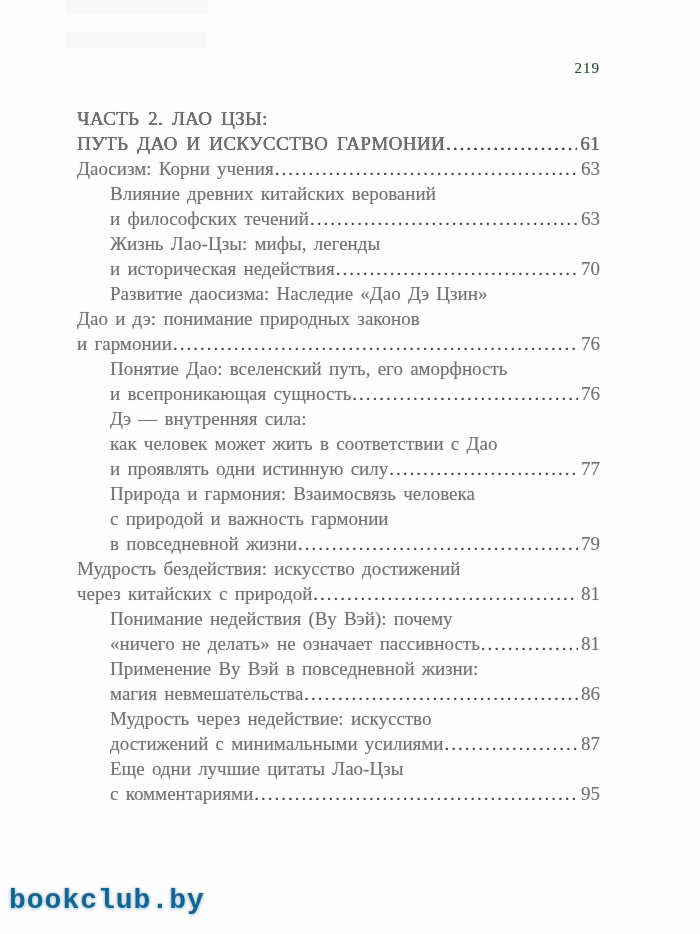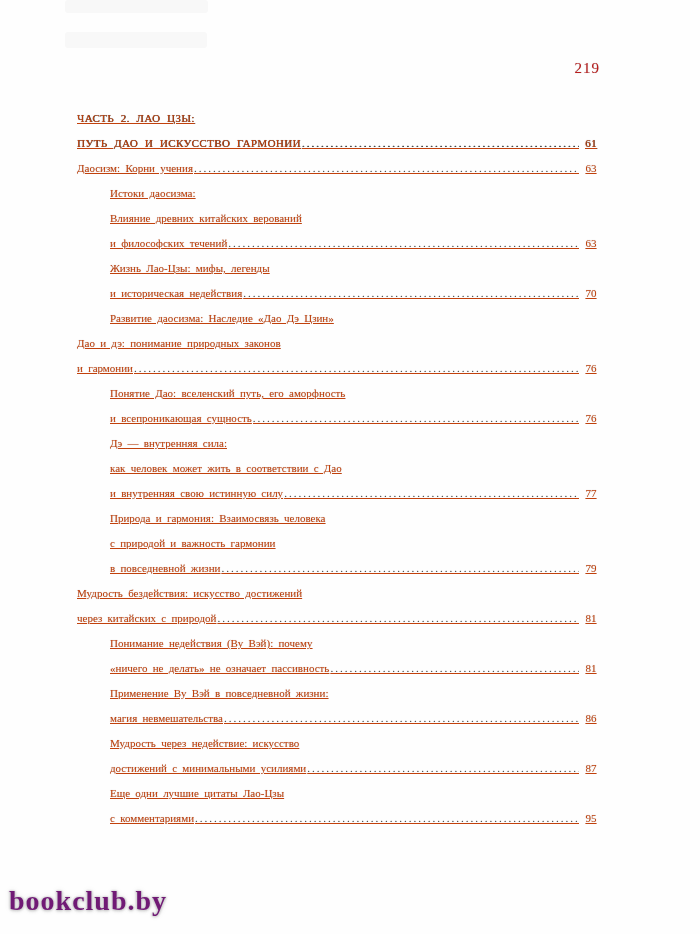--- a/index.html
+++ b/index.html
@@ -9,47 +9,46 @@
     font-family:"Liberation Serif","DejaVu Serif",serif;
   }
   .faint-bar{
     position:absolute;background:#f8f8f8;border-radius:3px;
   }
   .bar1{left:65px;top:0;width:143px;height:13px;}
   .bar2{left:65px;top:32px;width:142px;height:16px;}
   .folio{
     position:absolute;top:60px;left:77px;width:523px;
     text-align:right;font-size:15px;letter-spacing:1px;
-    color:#b91c1c;text-shadow:0 0 1px rgba(62,62,62,.35);
+    color:#14532d;text-shadow:0 0 1px rgba(62,62,62,.35);
   }
   .toc{
     position:absolute;left:77px;top:106px;width:523px;
-    font-size:11px;line-height:25px;color:#c2410c;
+    font-size:19px;line-height:25px;color:#737373;
     text-shadow:0 0 1px rgba(60,60,60,.32);
     word-spacing:2.5px;
-    text-decoration:underline;
   }
   .row{display:flex;align-items:baseline;white-space:nowrap;}
   .row .t{flex:0 0 auto;}
   .ind{padding-left:33px;}
   .caps{letter-spacing:.4px;word-spacing:3.5px;text-shadow:.35px 0 0 #3c3c3c,0 0 1px rgba(60,60,60,.32);}
   .leader{
     flex:1 1 auto;overflow:hidden;white-space:nowrap;
     color:#4a4a4a;letter-spacing:2px;word-spacing:0;
     margin:0 3px 0 1px;
   }
   .leader::after{
     content:"................................................................................................";
   }
   .pg{flex:0 0 auto;text-align:center;min-width:18px;}
   .watermark{
     position:absolute;left:9px;top:885px;
-    font-family:Liberation Serif, serif;
+    font-family:Liberation Mono, monospace;
     font-size:28px;font-weight:bold;letter-spacing:1px;
-    color:#701a75;
+    color:#0369a1;
     text-shadow:0 0 2px #d2d2d2,0 1px 3px #c6c6c6,0 0 6px #e3e3e3,1px 0 2px #d8d8d8,-1px 0 2px #d8d8d8;
   }
 </style>
 </head>
 <body>
 
 <div class="faint-bar bar1"></div>
 <div class="faint-bar bar2"></div>
 
 <div class="folio">219</div>
@@ -60,23 +59,20 @@
     </div>
   <div class="row caps">
       <span class="t">ПУТЬ ДАО И ИСКУССТВО ГАРМОНИИ</span>
       <span class="leader"></span>
       <span class="pg">61</span>
     </div>
   <div class="row">
       <span class="t">Даосизм: Корни учения</span>
       <span class="leader"></span>
       <span class="pg">63</span>
-    </div>
-  <div class="row ind">
-      <span class="t">Истоки даосизма:</span>
     </div>
   <div class="row ind">
       <span class="t">Влияние древних китайских верований</span>
     </div>
   <div class="row ind">
       <span class="t">и философских течений</span>
       <span class="leader"></span>
       <span class="pg">63</span>
     </div>
   <div class="row ind">
@@ -106,21 +102,21 @@
       <span class="leader"></span>
       <span class="pg">76</span>
     </div>
   <div class="row ind">
       <span class="t">Дэ — внутренняя сила:</span>
     </div>
   <div class="row ind">
       <span class="t">как человек может жить в соответствии с Дао</span>
     </div>
   <div class="row ind">
-      <span class="t">и внутренняя свою истинную силу</span>
+      <span class="t">и проявлять одни истинную силу</span>
       <span class="leader"></span>
       <span class="pg">77</span>
     </div>
   <div class="row ind">
       <span class="t">Природа и гармония: Взаимосвязь человека</span>
     </div>
   <div class="row ind">
       <span class="t">с природой и важность гармонии</span>
     </div>
   <div class="row ind">

